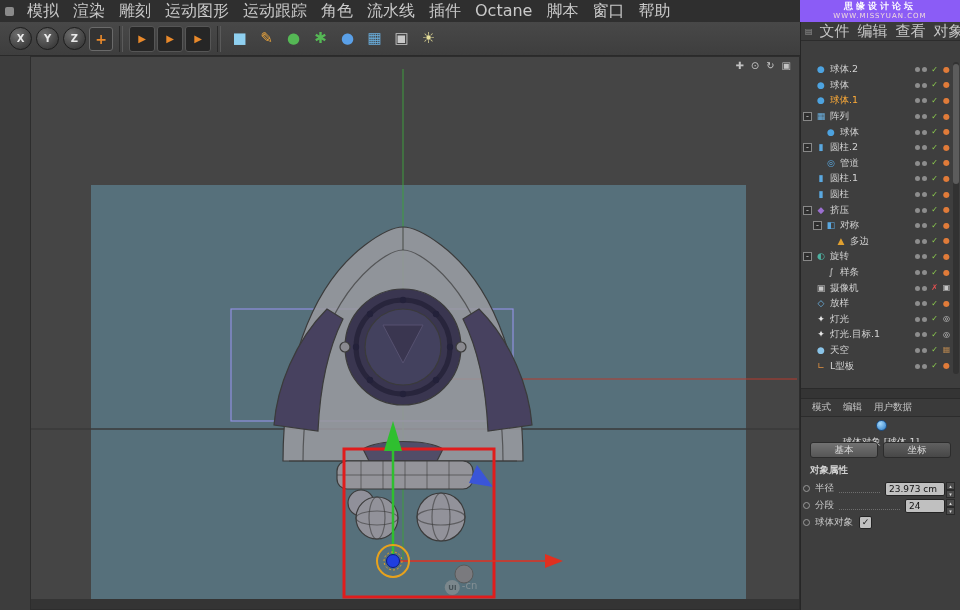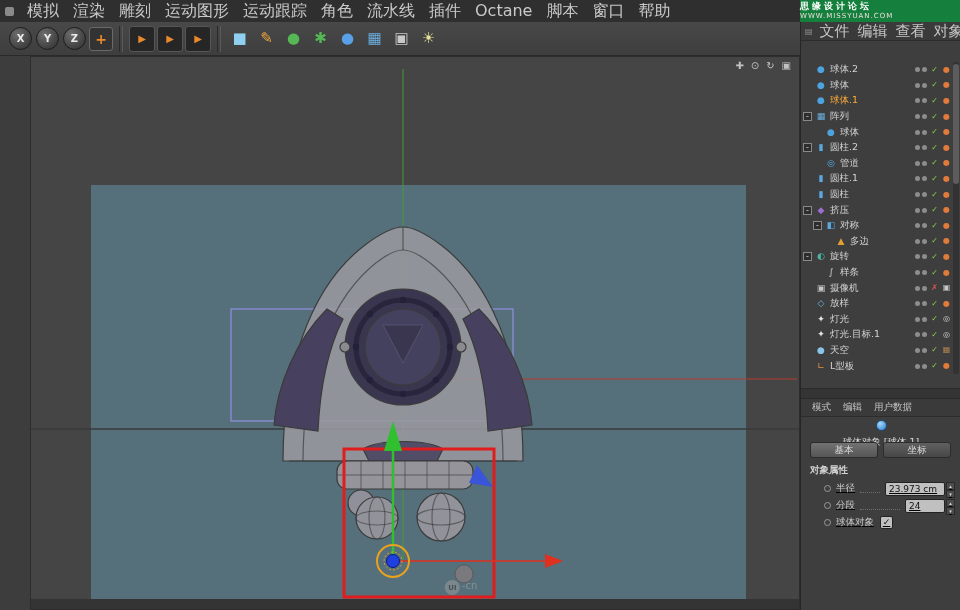--- a/index.html
+++ b/index.html
@@ -6,22 +6,22 @@
   #window{position:relative;width:960px;height:610px;background:#3d3d3d;overflow:hidden;
           font-family:"DejaVu Sans","Liberation Sans",sans-serif;user-select:none;}
 
   
   #menubar{position:absolute;top:0;left:0;width:800px;height:22px;background:#2f2f2f;
            border-bottom:1px solid #232323;display:flex;align-items:center;}
   .logo{width:9px;height:9px;background:#8a8a8a;margin:0 6px 0 5px;border-radius:2px;flex:none;}
   .menu-item{font-size:16px;color:#c9c9c9;padding:0 7px;line-height:22px;white-space:nowrap;}
 
   
-  #banner{position:absolute;top:0;left:800px;width:160px;height:22px;background:#15803d;
-          text-align:left;z-index:6;padding-top:1px;box-sizing:border-box;}
+  #banner{position:absolute;top:0;left:800px;width:160px;height:22px;background:#8b5cf6;
+          text-align:center;z-index:6;padding-top:1px;box-sizing:border-box;}
   .b1{font-size:9px;line-height:11px;font-weight:bold;color:#fff;letter-spacing:3px;}
   .b2{font-size:7px;line-height:9px;color:#f2dcdc;letter-spacing:1px;}
 
   
   #toolbar{position:absolute;top:22px;left:0;width:800px;height:34px;
            background:linear-gradient(#484848,#3e3e3e);border-bottom:1px solid #2a2a2a;
            display:flex;align-items:center;padding-left:8px;box-sizing:border-box;gap:2px;}
   .tool{width:25px;height:25px;display:flex;align-items:center;justify-content:center;border-radius:3px;flex:none;}
   .tool .glyph{font-size:15px;line-height:1;}
   .tool.circle{width:21px;height:21px;border-radius:50%;margin:0 1px;
@@ -81,21 +81,21 @@
                background:radial-gradient(circle at 35% 30%,#a5d8fa,#2b7cc8);border:1px solid #1c4f86;box-sizing:border-box;}
   #am-title-text{font-size:9.5px;color:#dadada;white-space:nowrap;}
 
   #am-buttons{position:absolute;top:420px;left:9px;right:9px;height:16px;display:flex;gap:5px;}
   .am-btn{flex:1;background:linear-gradient(#606060,#474747);border:1px solid #2c2c2c;border-radius:3px;
           color:#ddd;font-size:9.5px;text-align:center;line-height:14px;}
   .am-btn.active{background:linear-gradient(#727272,#565656);}
 
   #am-section{position:absolute;top:442px;left:9px;font-size:9.5px;color:#d2d2d2;font-weight:bold;}
 
-  #am-rows{position:absolute;top:458px;left:23px;right:5px;text-decoration:underline;}
+  #am-rows{position:absolute;top:458px;left:2px;right:5px;}
   .prow{display:flex;align-items:center;height:17px;}
   .keydot{width:7px;height:7px;border:1px solid #999;border-radius:50%;margin-right:5px;box-sizing:border-box;flex:none;}
   .plabel{font-size:9.5px;color:#c9c9c9;white-space:nowrap;}
   .leader{flex:1;border-bottom:1px dotted #6e6e6e;margin:0 5px;height:1px;transform:translateY(3px);}
   .pfield{background:#c0c0c0;border:1px solid #232323;border-radius:2px;color:#111;
           font-size:9px;padding:0 3px;height:12px;line-height:12px;flex:none;}
   .pfield.w1{width:52px;}
   .pfield.w2{width:32px;}
   .stepper{width:9px;height:14px;margin-left:1px;display:flex;flex-direction:column;flex:none;}
   .stepper span{flex:1;font-size:5px;color:#ddd;line-height:6px;text-align:center;

